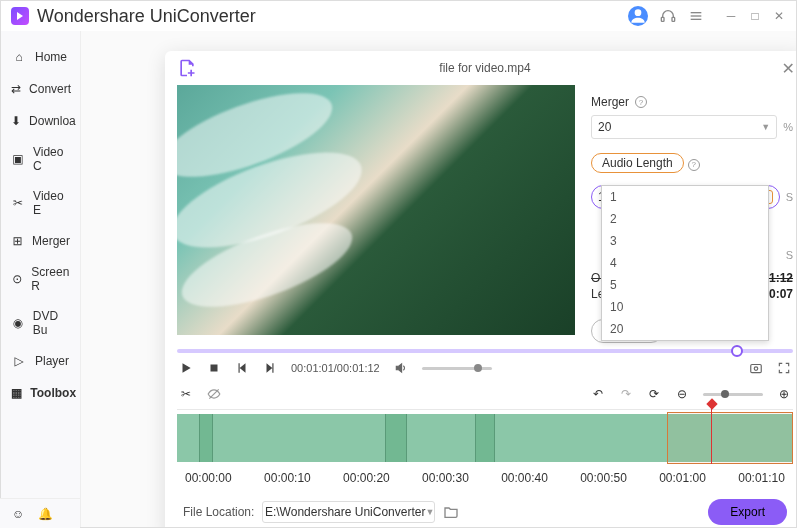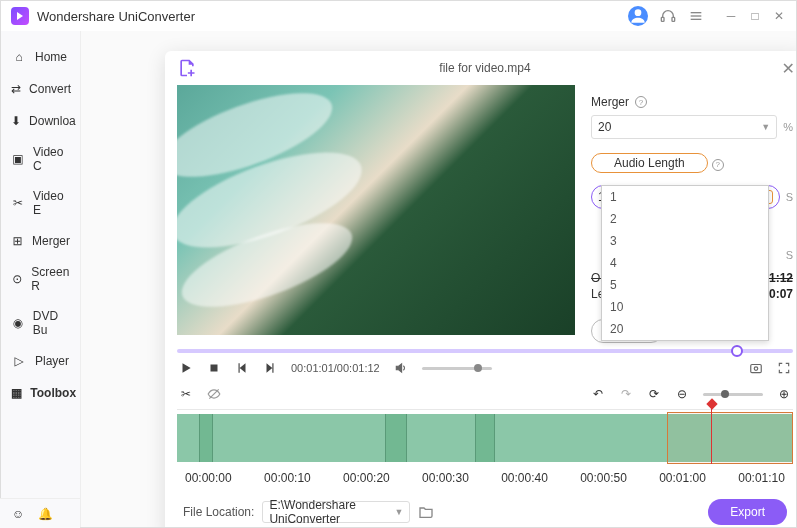--- a/index.html
+++ b/index.html
@@ -1,21 +1,21 @@
 <!DOCTYPE html>
 <html><head>
 <meta charset="utf-8">
 <style>
 *{box-sizing:border-box;margin:0;padding:0;font-family:-apple-system,BlinkMacSystemFont,"Segoe UI",Arial,sans-serif;font-size:12px;color:#333}
 body{background:#f5f5f5;width:797px;height:528px;overflow:hidden;position:relative}
 .app{width:797px;height:528px;background:#fff;display:flex;flex-direction:column;border:1px solid #ddd}
 .titlebar{height:30px;display:flex;align-items:center;padding:0 10px;gap:8px}
 .logo{width:18px;height:18px;background:linear-gradient(135deg,#7b4dff,#c44dff);border-radius:4px;display:flex;align-items:center;justify-content:center}
 .logo-tri{width:0;height:0;border-left:4px solid transparent;border-right:4px solid transparent;border-bottom:6px solid #fff;transform:rotate(90deg)}
-.titlebar-title{font-size:13px;flex:1}
+.titlebar-title{font-size:18px;flex:1}
 .titlebar-right{display:flex;align-items:center;gap:12px;color:#666}
 .avatar{width:20px;height:20px;border-radius:50%;background:#4a8dff;display:flex;align-items:center;justify-content:center;color:#fff}
 .win-btns{display:flex;gap:10px;margin-left:8px}
 .win-btn{width:14px;height:14px;display:flex;align-items:center;justify-content:center;cursor:pointer;color:#888}
 .body{flex:1;display:flex;overflow:hidden}
 .sidebar{width:80px;background:#f9f9fb;border-right:1px solid #eee;padding-top:10px}
 .nav-item{display:flex;align-items:center;gap:8px;padding:8px 10px;color:#888;cursor:pointer;font-size:12px}
 .nav-item.active{color:#333;font-weight:600}
 .nav-icon{width:16px;height:16px;display:flex;align-items:center;justify-content:center}
 .main{flex:1;position:relative;background:#fafafa}
@@ -35,21 +35,21 @@
 .side-panel{flex:1;padding-top:10px}
 .field-row{display:flex;align-items:center;gap:6px;margin-bottom:6px;color:#666}
 .info-icon{width:12px;height:12px;border:1px solid #999;border-radius:50%;display:inline-flex;align-items:center;justify-content:center;font-size:8px;color:#999}
 .input-row{display:flex;align-items:center;gap:6px;margin-bottom:14px}
 .dropdown-input{flex:1;height:24px;border:1px solid #ddd;border-radius:3px;padding:0 6px;display:flex;align-items:center;justify-content:space-between;color:#666;font-size:11px}
 .dropdown-input.highlight{border:1.5px solid #e8923a;border-radius:12px}
 .dropdown-input.highlight .caret-box{width:14px;height:14px;border:1px solid #e8923a;border-radius:3px;display:flex;align-items:center;justify-content:center;color:#e8923a;font-size:8px}
 .dropdown-input.hl-purple{border:1.5px solid #8b5cf6}
 .caret{color:#999;font-size:9px}
 .unit{color:#999;font-size:11px}
-.audio-label-wrap{display:inline-flex;align-items:flex-start;gap:6px;border:1.5px solid #e8923a;border-radius:12px;padding:2px 22px;color:#e8923a;margin-bottom:8px}
+.audio-label-wrap{display:inline-flex;align-items:flex-start;gap:6px;border:1.5px solid #e8923a;border-radius:12px;padding:2px 10px;color:#e8923a;margin-bottom:8px}
 .dropdown-open{position:absolute;right:24px;top:100px;width:168px;background:#fff;border:1px solid #ccc;box-shadow:0 2px 6px rgba(0,0,0,.15);z-index:5}
 .dropdown-open .opt{padding:4px 8px;color:#555;cursor:pointer}
 .meta-line{display:flex;justify-content:space-between;color:#777;font-size:11px;margin-bottom:2px}
 .meta-line .val{color:#222;font-weight:600}
 .run-btn{margin-top:18px;width:72px;height:24px;border:1px solid #bbb;border-radius:12px;background:#fff;display:flex;align-items:center;justify-content:center;color:#555;cursor:pointer;font-size:12px}
 .seek{padding:0 12px}
 .seek-track{height:4px;background:#d6c9ff;border-radius:2px;position:relative;margin:6px 0 4px}
 .seek-thumb{position:absolute;right:50px;top:-4px;width:12px;height:12px;background:#fff;border:2px solid #8b5cf6;border-radius:50%}
 .controls{display:flex;align-items:center;gap:14px;padding:4px 14px 8px;color:#555}
 .ctrl-icon{width:14px;height:14px;display:flex;align-items:center;justify-content:center;cursor:pointer}
@@ -62,25 +62,25 @@
 .zoom-slider .dot{position:absolute;left:18px;top:-3px;width:8px;height:8px;background:#666;border-radius:50%}
 .timeline{margin:2px 12px 0;height:58px;position:relative;border-top:1px solid #e8e8e8}
 .track{position:absolute;top:4px;left:0;right:0;height:48px;background:#8bc7a8}
 .track-seg{position:absolute;top:0;height:48px;background:#72b892;border-left:1px solid #5a9a78;border-right:1px solid #5a9a78}
 .sel-box{position:absolute;top:2px;height:52px;border:1.5px solid #d67a3a;background:rgba(214,122,58,.08)}
 .playhead{position:absolute;top:-6px;width:0;height:60px;border-left:1.5px solid #d33}
 .playhead::before{content:"";position:absolute;top:-4px;left:-4px;width:8px;height:8px;background:#d33;transform:rotate(45deg)}
 .ruler{margin:4px 20px 0;display:flex;justify-content:space-between;color:#aaa;font-size:9px}
 .footer{display:flex;align-items:center;padding:14px 18px;gap:8px}
 .floc-label{color:#555;font-size:12px}
-.floc-input{width:148px;height:22px;border:1px solid #ddd;border-radius:3px;padding:0 6px;display:flex;align-items:center;justify-content:flex-end;color:#666;font-size:11px}
+.floc-input{width:173px;height:22px;border:1px solid #ddd;border-radius:3px;padding:0 0;display:flex;align-items:center;justify-content:flex-end;color:#666;font-size:11px}
 .folder-icon{width:16px;height:16px;color:#888}
 .footer-btns{margin-left:auto;display:flex;gap:10px}
 .btn{height:26px;padding:0 22px;border-radius:13px;display:flex;align-items:center;justify-content:center;cursor:pointer;font-size:12px}
-.btn-export{background:#8b5cf6;color:#ffffff}
+.btn-export{background:#8b5cf6;color:#000000}
 .btn-cancel{background:#fff;border:1px solid #ccc;color:#555}
 .statusbar{position:absolute;left:0;bottom:0;width:80px;height:30px;display:flex;align-items:center;gap:14px;padding:0 12px;color:#888;border-top:1px solid #eee;background:#f9f9fb}
 svg{width:100%;height:100%}
 </style>
 </head>
 <body>
 
 <div class="app">
   <div class="titlebar">
     <div class="logo">

